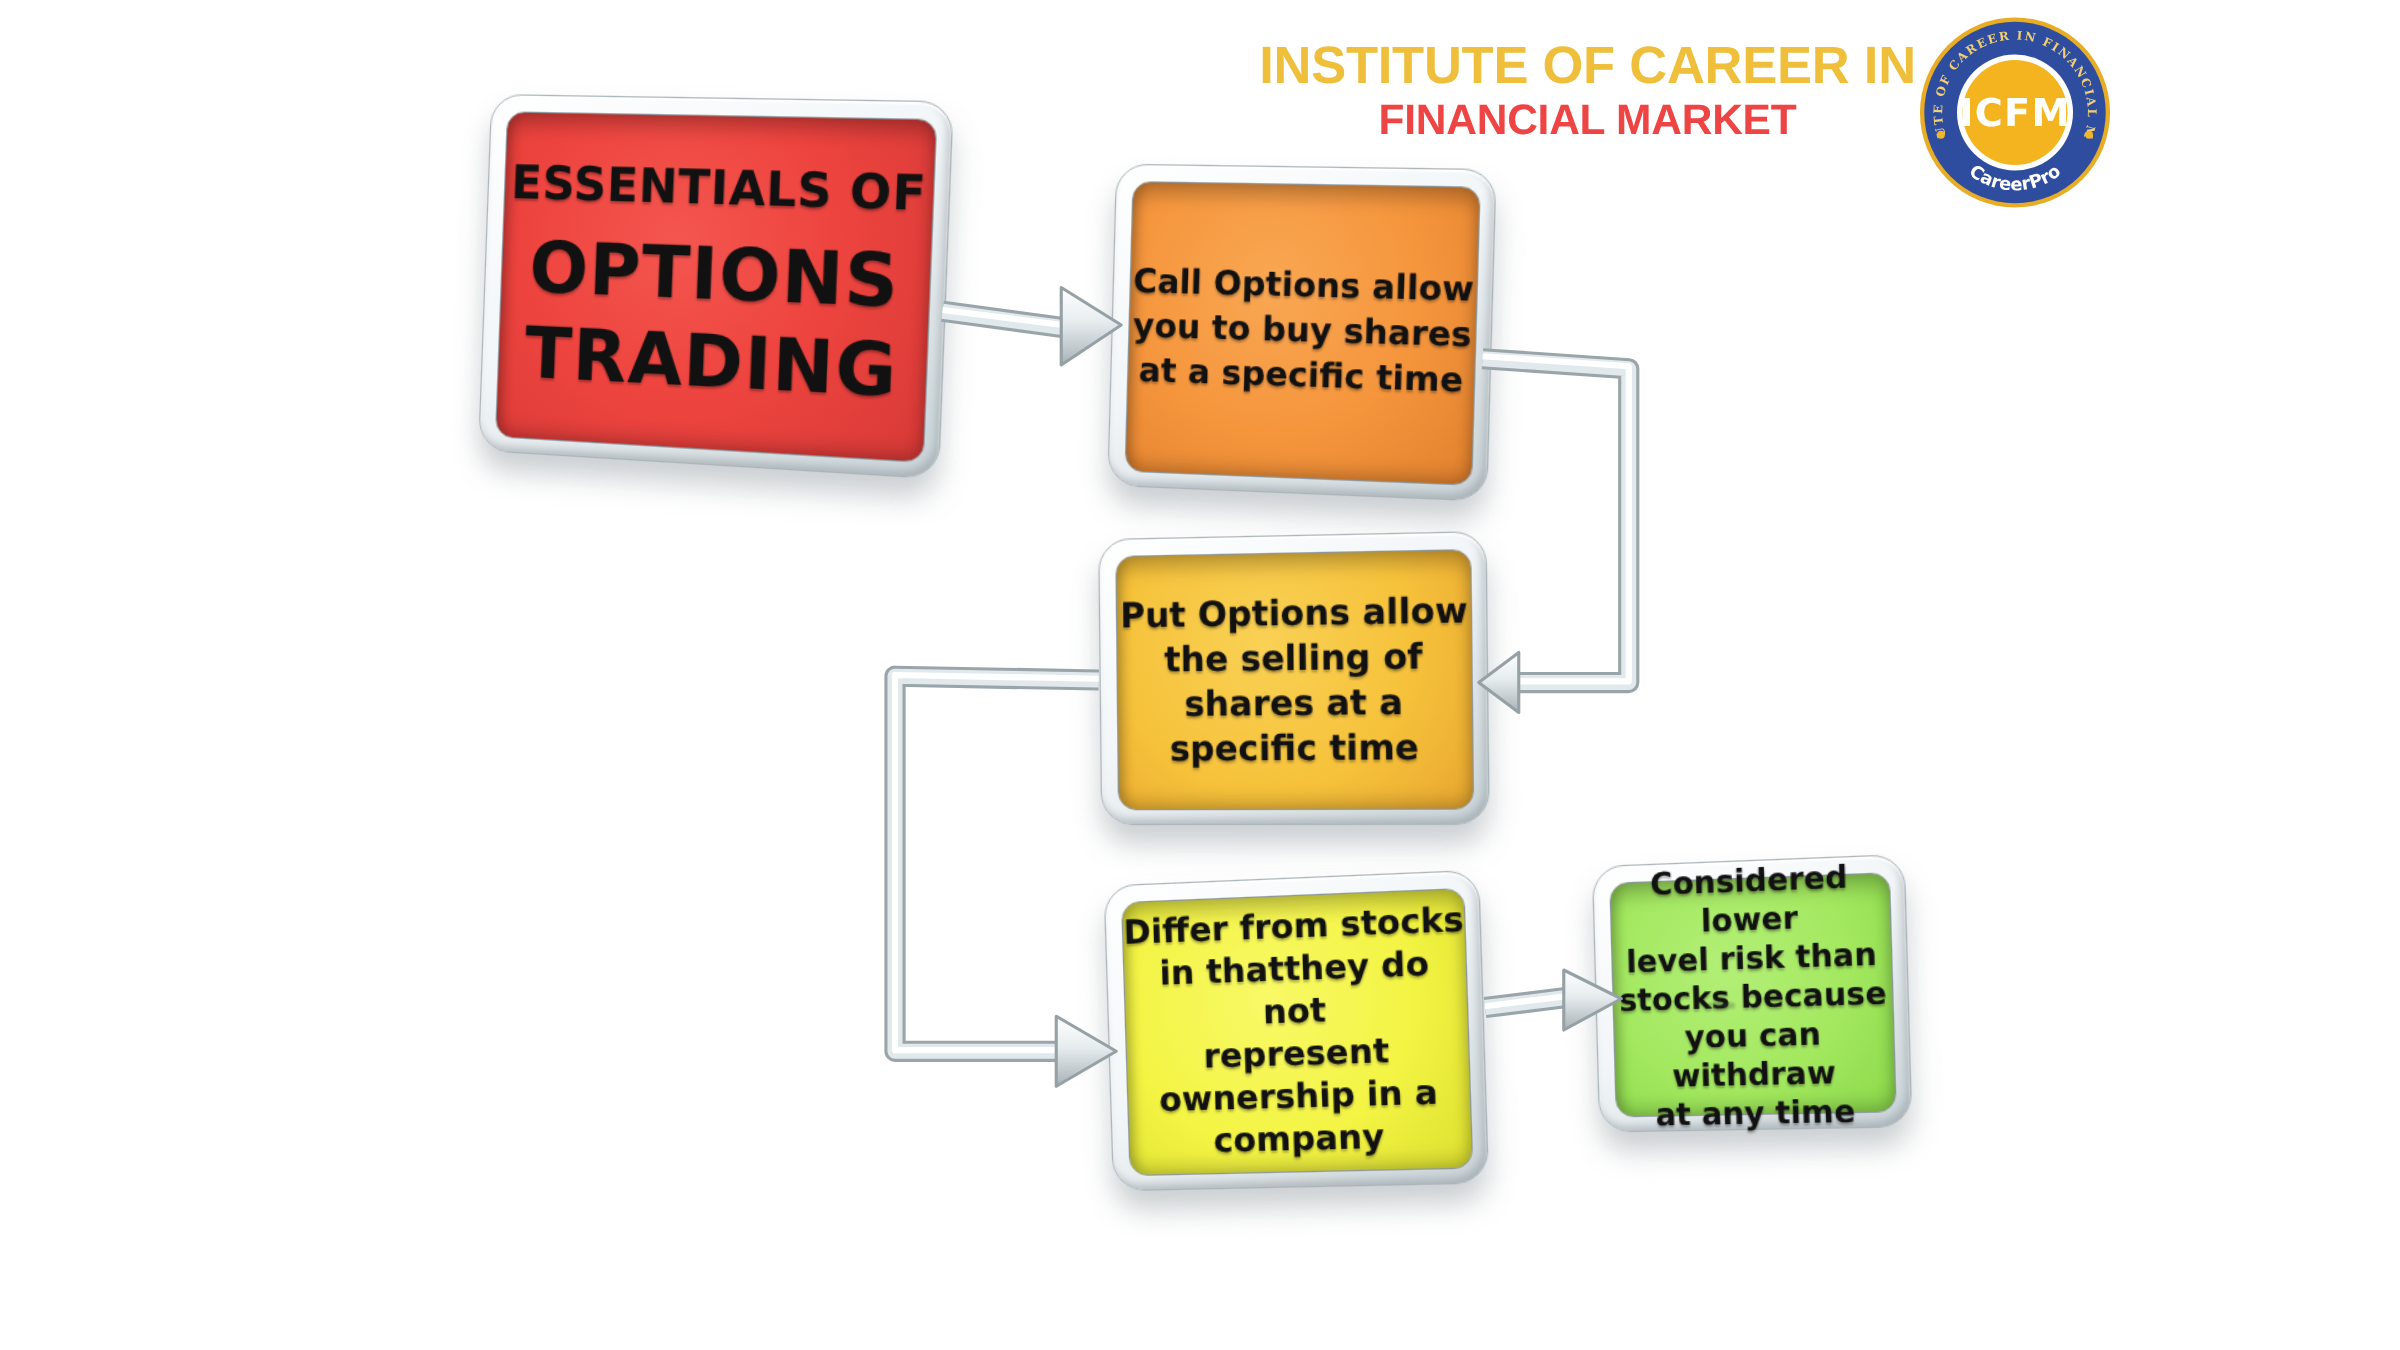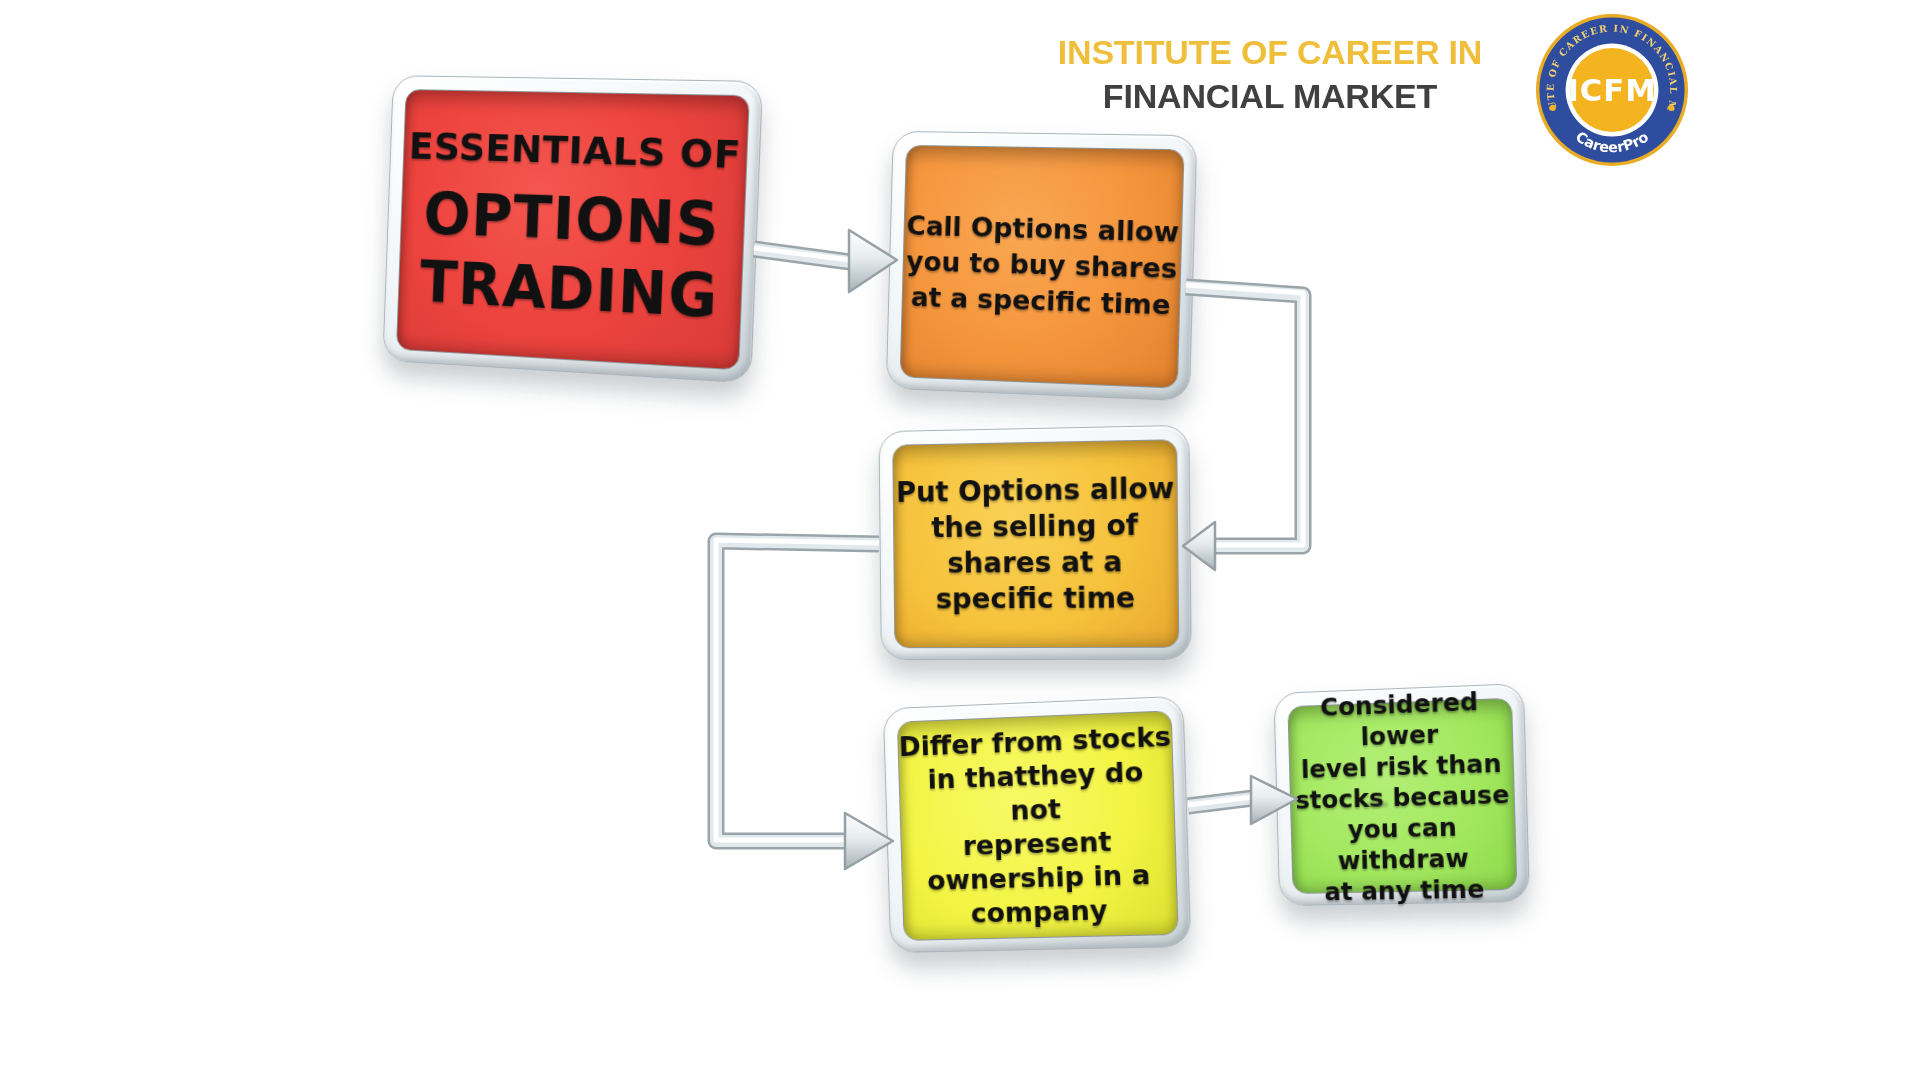--- a/index.html
+++ b/index.html
@@ -4,22 +4,22 @@
 <style>
   html,body{margin:0;padding:0;background:#ffffff;}
   .canvas{
     position:relative;width:1920px;height:1080px;background:#ffffff;overflow:hidden;
     font-family:"DejaVu Sans", sans-serif;
   }
 
   
   .header{position:absolute;left:1000px;top:30px;width:540px;text-align:center;
     font-family:"Liberation Sans", sans-serif;font-weight:bold;}
-  .header .t1{font-size:34px;letter-spacing:-0.2px;color:#EFBF3B;line-height:44px;}
-  .header .t2{font-size:34px;letter-spacing:-0.2px;color:#404040;line-height:44px;}
+  .header .t1{font-size:42px;letter-spacing:-0.2px;color:#EFBF3B;line-height:44px;}
+  .header .t2{font-size:34px;letter-spacing:-0.2px;color:#ef4444;line-height:44px;}
 
   
   .logo{position:absolute;left:1533px;top:12px;width:158px;height:158px;}
   .logo .ring-text{font-family:"DejaVu Serif", serif;font-size:9.6px;font-weight:bold;
     fill:#F3CF74;letter-spacing:1.4px;}
   .logo .mono{font-family:"DejaVu Sans", sans-serif;font-size:31px;font-weight:bold;
     fill:#ffffff;letter-spacing:1px;}
   .logo .banner{font-family:"DejaVu Sans", sans-serif;font-size:14.5px;font-weight:bold;fill:#ffffff;}
 
   

